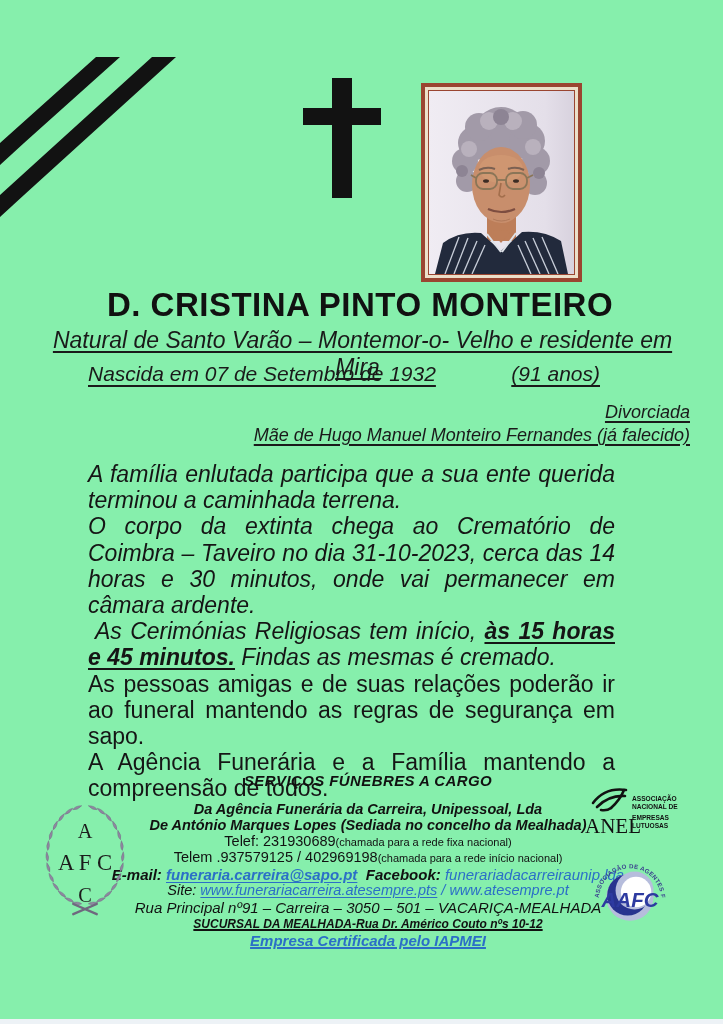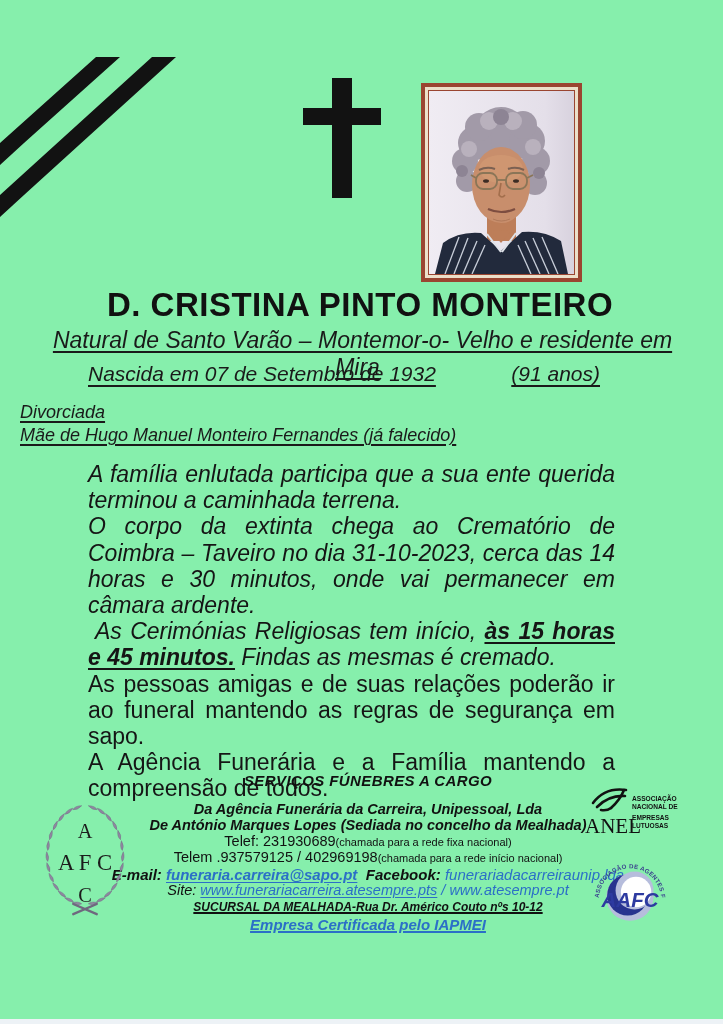--- a/index.html
+++ b/index.html
@@ -31,21 +31,21 @@
   }
   .subtitle span{text-decoration:underline;text-decoration-thickness:2px;text-underline-offset:3px;padding:0 5px;}
   .birth-row{
     position:absolute;left:20px;top:362px;width:680px;
     display:flex;justify-content:space-between;box-sizing:border-box;
     padding-left:68px;padding-right:100px;
     font-size:21px;font-style:italic;
   }
   .birth-row span{text-decoration:underline;text-decoration-thickness:2px;text-underline-offset:4px;}
   .status-block{
-    position:absolute;left:20px;top:401px;width:680px;text-align:left;
+    position:absolute;left:10px;top:401px;width:680px;text-align:right;
     font-size:18px;font-style:italic;line-height:22px;
   }
   .status-block div{margin-bottom:1px;}
   .status-block span{text-decoration:underline;text-decoration-thickness:1.5px;text-underline-offset:3px;}
   
   .body-text{
     position:absolute;left:88px;top:461px;width:527px;
     font-size:23px;line-height:26.2px;text-align:justify;color:#151515;
   }
   .body-text p{margin:0;}
@@ -195,20 +195,21 @@
     <div class="f-line" style="font-size:15px;">
       <span class="f-bold-it">E-mail:</span>
       <span class="f-bold-it blue u">funeraria.carreira@sapo.pt</span>&nbsp;
       <span class="f-bold-it">Facebook:</span>
       <span class="it blue">funerariadacarreiraunip.lda</span>
     </div>
     <div class="f-line it">
       <span>Site:</span>
       <span class="blue u">www.funerariacarreira.atesempre.pts</span><span class="blue"> / </span><span class="blue">www.atesempre.pt</span>
     </div>
+    <div class="f-line addr">Rua Principal nº91 – Carreira – 3050 – 501 – VACARIÇA-MEALHADA</div>
     <div class="f-line branch">SUCURSAL DA MEALHADA-Rua Dr. Américo Couto nºs 10-12</div>
     <div class="f-line cert"><span class="blue">Empresa Certificada pelo IAPMEI</span></div>
   </div>
 
   <div class="wreath">
     <svg viewBox="0 0 130 170">
       <defs>
           <path id="lf" d="M0,0 Q3.4,-4.8 0,-12.5 Q-3.4,-4.8 0,0 Z"></path>
         </defs>
       <g fill="#8e87a0" stroke="#6f687f" stroke-width="0.5">

